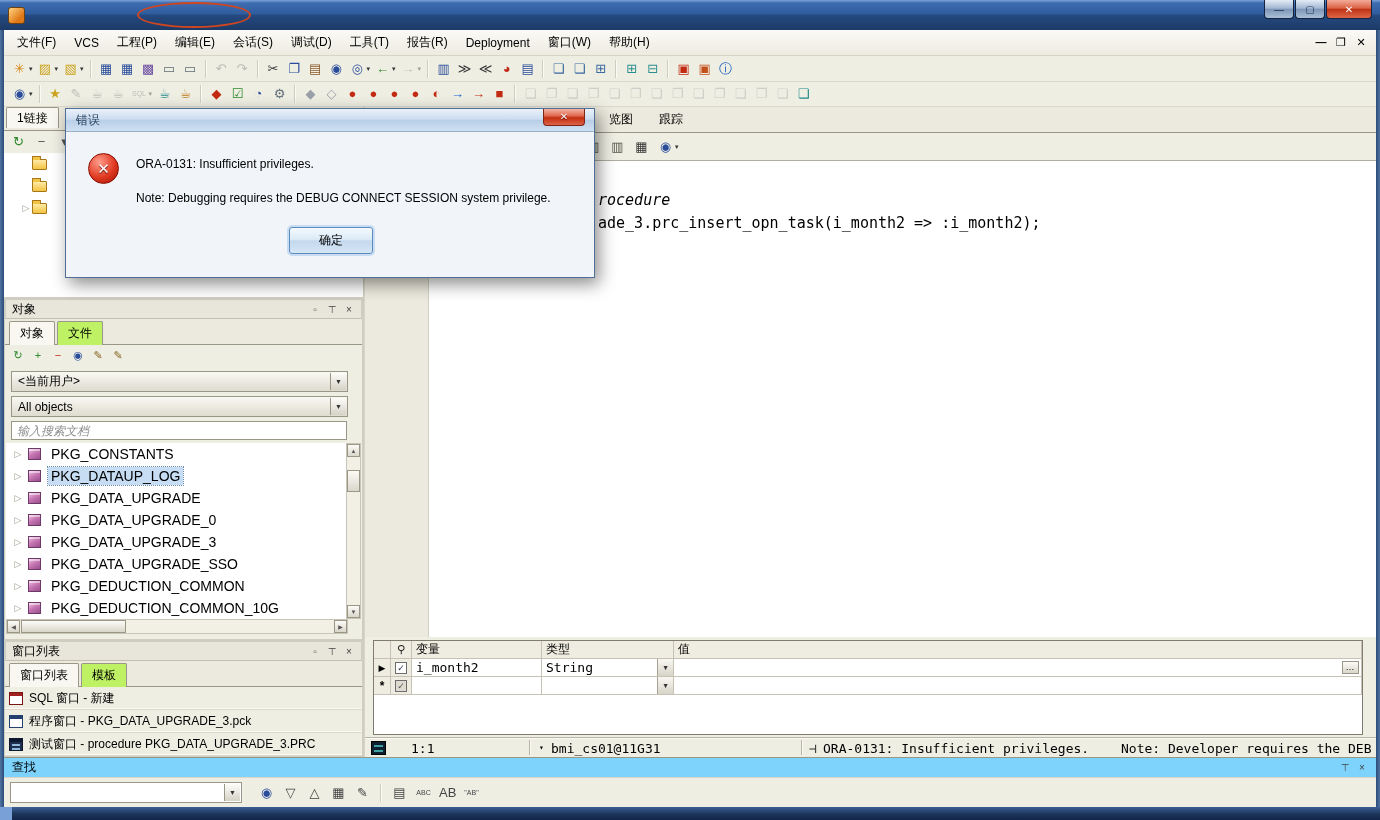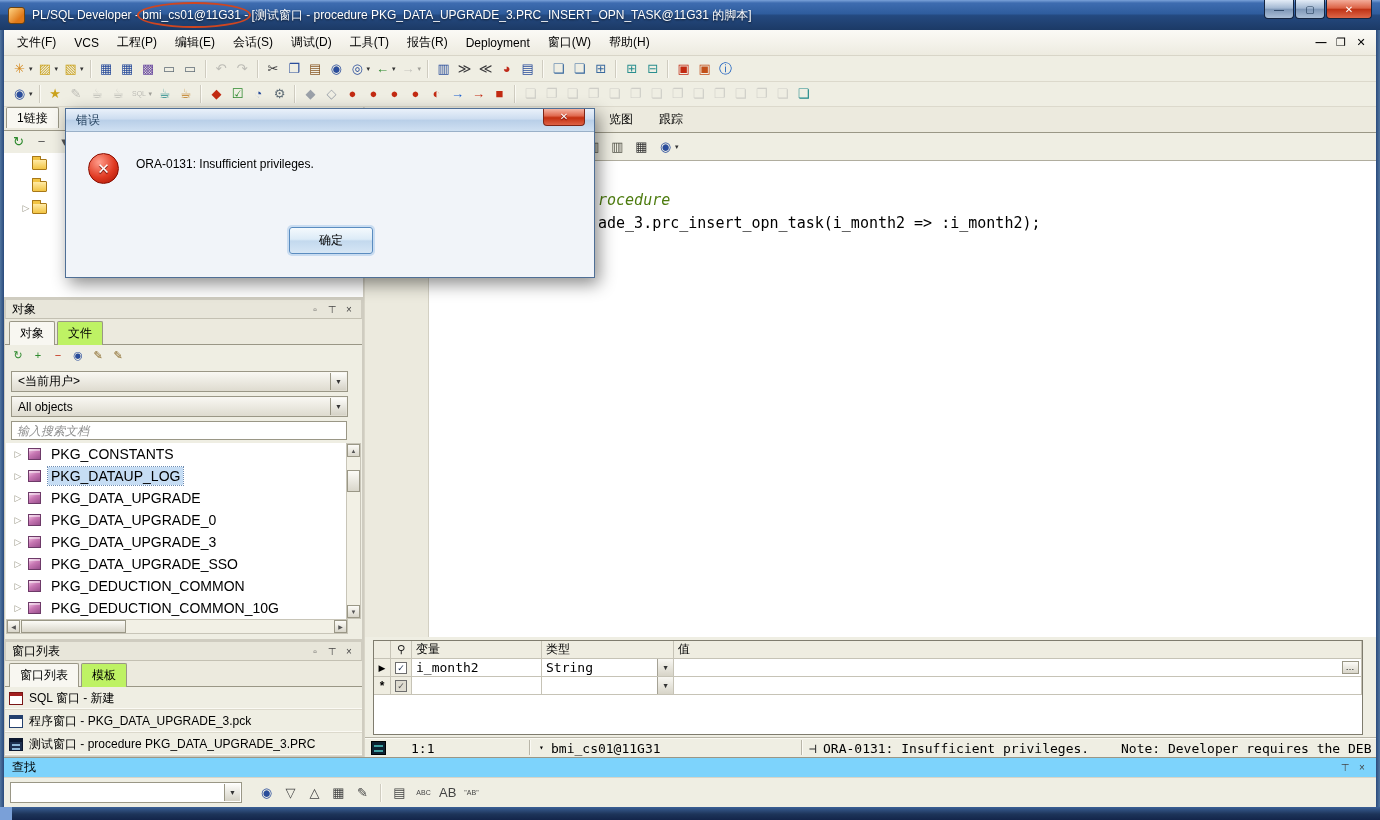--- a/index.html
+++ b/index.html
@@ -95,21 +95,21 @@
     background:#8fb8d8;box-shadow:0 4px 0 #8fb8d8;}
 
   
   .rightcol{left:364px;top:107px;width:1012px;height:650px;background:#efeee3;border-left:1px solid #d8d5c8;}
   .doctabs{left:0;top:0;width:100%;height:26px;border-bottom:1px solid #9a9786;background:#eceade;
     display:flex;align-items:center;padding-left:238px;gap:14px;}
   .doctab{padding:3px 6px;white-space:nowrap;}
   .docbar{left:0;top:26px;width:100%;height:27px;display:flex;align-items:center;gap:3px;padding-left:218px;}
   .editor{left:0;top:53px;width:1012px;height:477px;background:#fff;border-top:1px solid #b0ad9e;}
   .gutter{position:absolute;left:0;top:0;bottom:0;width:64px;background:#eceade;border-right:1px solid #d3d0c3;}
-  .cmt{left:233px;top:30px;color:#4d7c0f;font-style:italic;font-size:15px;white-space:pre;}
+  .cmt{left:233px;top:30px;color:#000000;font-style:italic;font-size:15px;white-space:pre;}
   .code{left:233px;top:53px;color:#000;font-size:15px;white-space:pre;}
   .watermark{left:179px;top:252px;color:#d6d6d6;font-size:15px;white-space:pre;}
 
   .varsarea{left:0;top:530px;width:1012px;height:100px;background:#efeee3;}
   .vgrid{position:absolute;left:8px;top:3px;width:990px;height:95px;border:1px solid #7f7c6e;background:#fff;
     display:grid;grid-template-columns:17px 21px 130px 132px 1fr;grid-template-rows:18px 18px 18px 1fr;}
   .gc{border-right:1px solid #c6c3b6;border-bottom:1px solid #c6c3b6;display:flex;align-items:center;
     padding:0 4px;overflow:hidden;position:relative;font-size:13px;}
   .gh{background:#efede1;font-size:12px;}
   .gsel{background:#efede1;justify-content:center;padding:0;}
@@ -155,21 +155,20 @@
     background:linear-gradient(#f4f9fd,#dcebf7 45%,#c3d9ee 52%,#d6e6f5);box-shadow:0 0 0 2px rgba(125,175,225,.35);
     display:flex;align-items:center;justify-content:center;}
 </style>
 </head>
 <body>
 
 <div class="screen">
 
   <div class="r titlebar">
     <span class="appicon"></span>
-    <span>PL/SQL Developer - bmi_cs01@11G31 - [测试窗口 - procedure PKG_DATA_UPGRADE_3.PRC_INSERT_OPN_TASK@11G31 的脚本]</span>
     <div class="wbtns">
       <span class="wbtn">—</span>
       <span class="wbtn">▢</span>
       <span class="wbtn close">✕</span>
     </div>
     <span class="r oval"></span>
   </div>
 
   <div class="r menubar">
     <div class="menuitems">
@@ -859,16 +858,17 @@
 
   <div class="r dialog">
     <div class="dlgtitle">
       <span>错误</span>
     </div>
     <span class="r dlgclose">✕</span>
     <div class="r erricon">
         <span>✕</span>
       </div>
     <div class="r dlgline1">ORA-0131: Insufficient privileges.</div>
+    <div class="r dlgline2">Note: Debugging requires the DEBUG CONNECT SESSION system privilege.</div>
     <div class="r okbtn">确定</div>
   </div>
 
 </div>
 
 </body></html>

